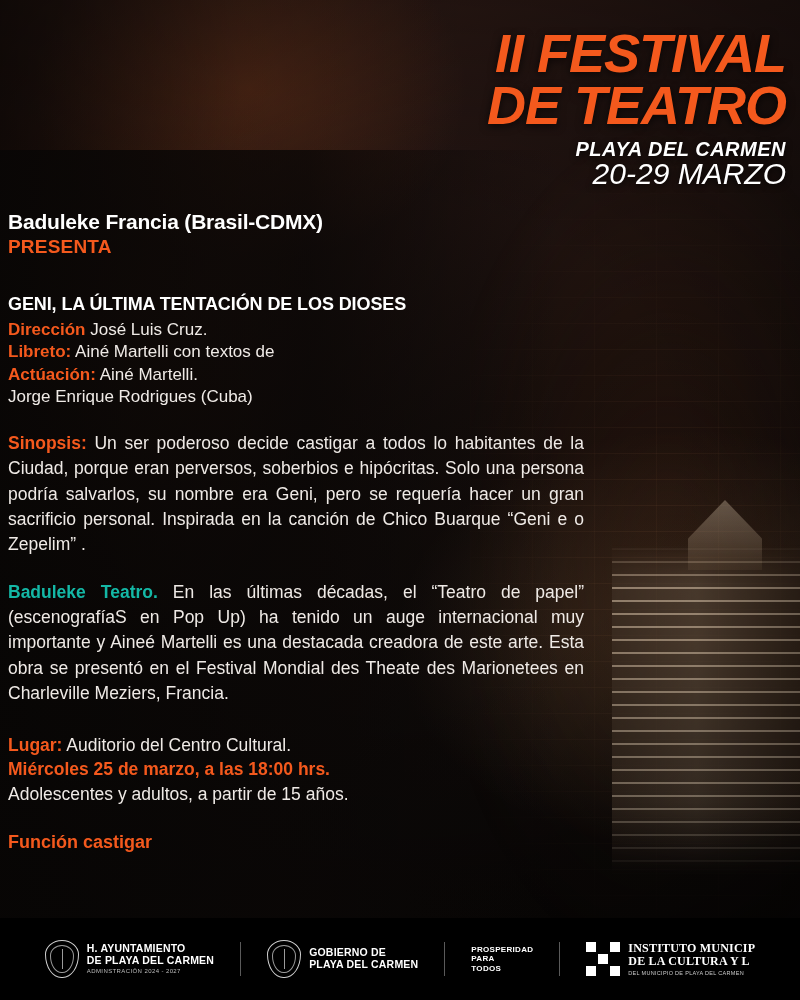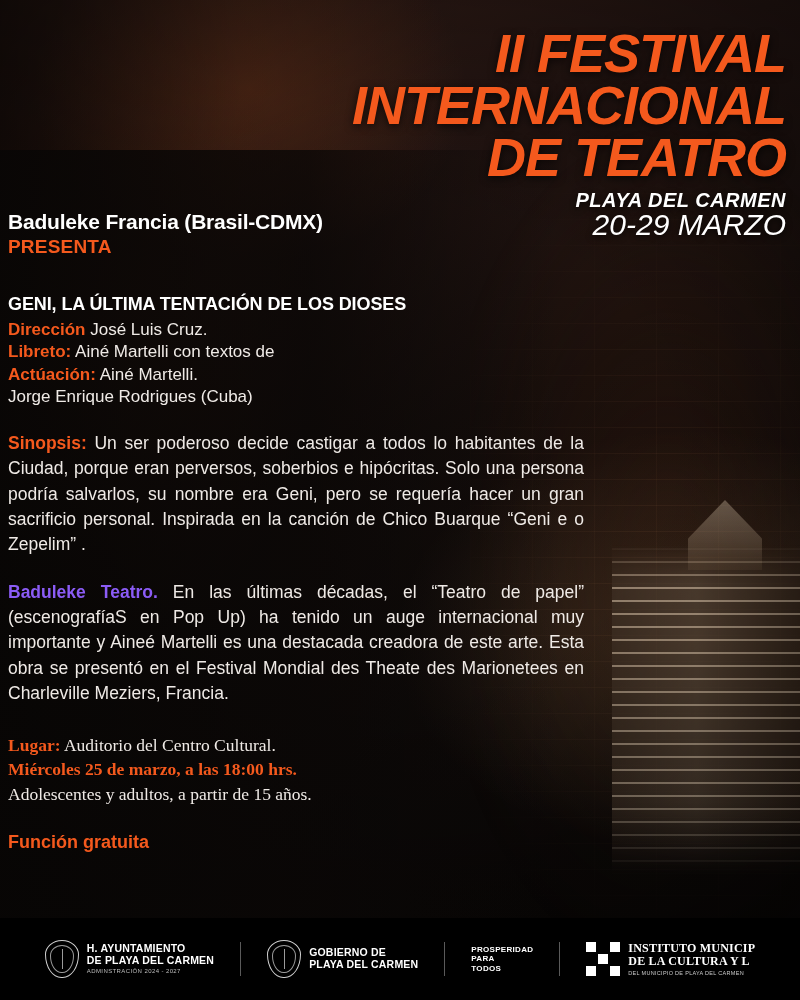--- a/index.html
+++ b/index.html
@@ -110,23 +110,23 @@
   .play-title {
     font-size: 18px; font-weight: bold; color: #ffffff;
     margin-top: 36px; letter-spacing: -0.1px;
   }
   .credits { margin-top: 4px; font-size: 17px; line-height: 1.32; }
   .credits .k { color: #f4591d; font-weight: bold; }
   .credits .v { color: #efeae6; }
 
   .para { margin-top: 22px; font-size: 17.5px; line-height: 1.45; color: #efeae6; text-align: justify; }
   .para .k { color: #f4591d; font-weight: bold; }
-  .para .b { color: #8b5cf6; font-weight: bold; }
-
-  .venue { margin-top: 26px; font-size: 17.5px; line-height: 1.4; font-family: Liberation Serif, serif; }
+  .para .b { color: #14b8a6; font-weight: bold; }
+
+  .venue { margin-top: 26px; font-size: 17.5px; line-height: 1.4; }
   .venue .k { color: #f4591d; font-weight: bold; }
   .venue .orange-line { color: #f4591d; font-weight: bold; }
   .venue .v { color: #efeae6; }
 
   .free {
     margin-top: 26px; font-size: 18px; font-weight: bold; color: #f4591d;
   }
 
   
   .footer {
@@ -176,21 +176,20 @@
 
   <div class="bg"></div>
   <div class="bg-brick"></div>
   <div class="bg-tower-top"></div>
   <div class="bg-paper-tower"></div>
   <div class="bg-vignette"></div>
   <div class="bg-leftscrim"></div>
 
   <div class="fest-head">
     <div class="fest-line fest-l1">II FESTIVAL</div>
-    <div class="fest-line fest-l2">INTERNACIONAL</div>
     <div class="fest-line fest-l3">DE TEATRO</div>
     <div class="fest-city">PLAYA DEL CARMEN</div>
     <div class="fest-dates">20-29 MARZO</div>
   </div>
 
   <div class="copy">
     <div class="company">Baduleke Francia (Brasil-CDMX)</div>
     <div class="presenta">PRESENTA</div>
 
     <div class="play-title">GENI, LA ÚLTIMA TENTACIÓN DE LOS DIOSES</div>
@@ -220,21 +219,21 @@
     </div>
 
     <div class="venue">
       <div>
         <span class="k">Lugar:</span><span class="v"> Auditorio del Centro Cultural.</span>
       </div>
       <div class="orange-line">Miércoles 25 de marzo, a las 18:00 hrs.</div>
       <div class="v">Adolescentes y adultos, a partir de 15 años.</div>
     </div>
 
-    <div class="free">Función gratuita</div>
+    <div class="free">Función castigar</div>
   </div>
 
   <div class="footer">
 
     <div class="logo">
       <div class="crest"></div>
       <div class="logo-text">
         <div class="logo-t1">H. AYUNTAMIENTO</div>
         <div class="logo-t2">DE PLAYA DEL CARMEN</div>
         <div class="logo-t3">ADMINSTRACIÓN 2024 - 2027</div>

